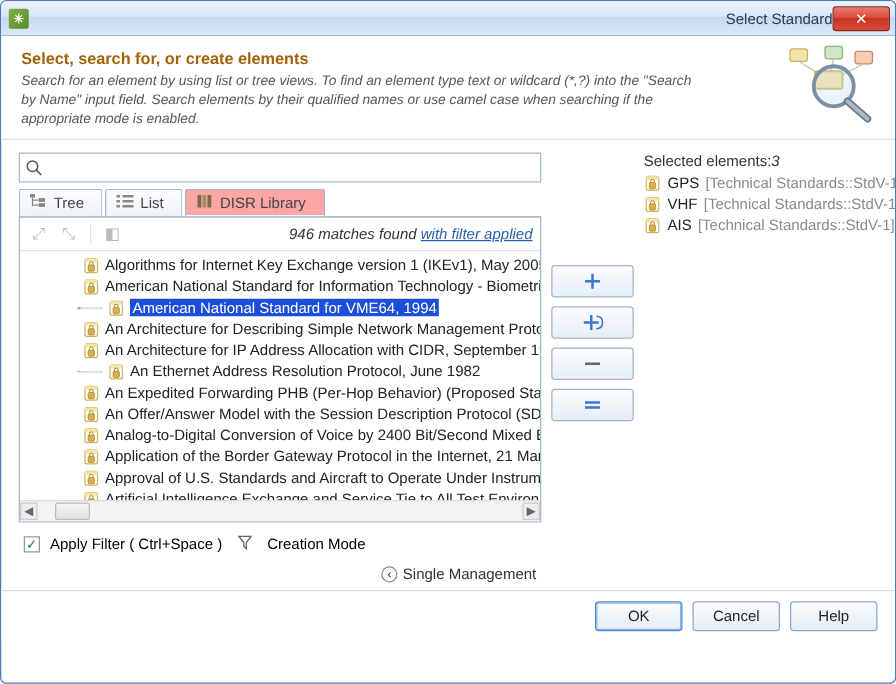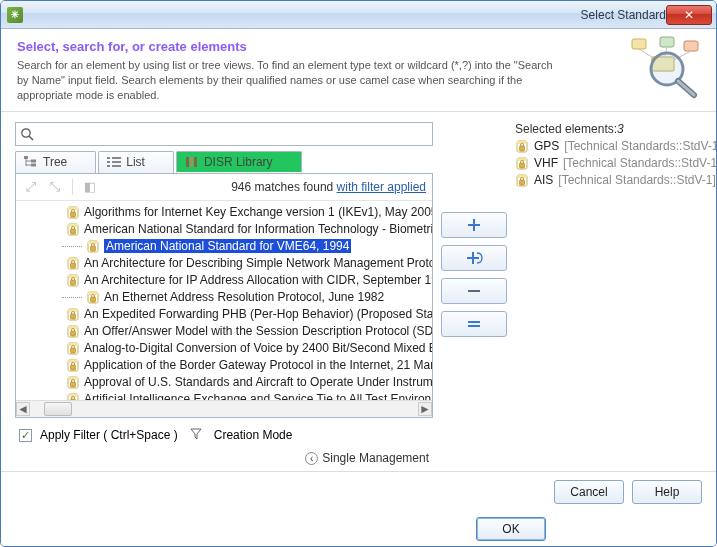--- a/index.html
+++ b/index.html
@@ -36,60 +36,60 @@
     border-radius: 3px;
     display:flex;align-items:center;justify-content:center;color:#fff;
     cursor:pointer;
   }
   .header-section {
     padding: 10px 16px 8px 16px;
     border-bottom: 1px solid #ddd;
     position: relative;
     background:#fff;
   }
-  .header-section h2 { margin: 0 0 4px 0; font-size: 13px; font-weight: bold; color:#8b5cf6;}
-  .header-section p { margin: 0; color: #555; font-size: 11px; max-width: 540px; line-height: 1.35;}
+  .header-section h2 { margin: 0 0 4px 0; font-size: 13px; font-weight: bold; color:#a16207;}
+  .header-section p { margin: 0; color: #555; font-size: 11px; max-width: 540px; line-height: 1.35; font-style: italic;}
   .header-icon {
     position: absolute; right: 14px; top: 6px; width: 78px; height: 64px;
   }
   .content {
     display: flex;
     padding: 10px 14px 6px 14px;
     gap: 8px;
   }
   .left-col { width: 418px; display:flex; flex-direction:column;}
   .mid-col { width: 70px; display:flex; flex-direction:column; align-items:center; padding-top: 90px; gap: 7px;}
   .right-col { flex: 1; display:flex; flex-direction:column;}
   .search-row { position: relative; margin-bottom: 4px;}
   .search-row .mag { position:absolute; left:5px; top:5px; color:#555; font-size:13px;}
   .search-input {
     width: 100%; height: 24px; border: 1px solid #a8b8cc; padding: 2px 4px 2px 22px;
     font-family: inherit; font-size: 13px;
   }
   .tabs { display:flex; border-bottom: 1px solid #a8b8cc; position:relative; top:1px;}
   .tab {
-    border: 1px solid #a8b8cc; border-bottom: none; padding: 3px 28px 3px 8px;
+    border: 1px solid #a8b8cc; border-bottom: none; padding: 3px 14px 3px 8px;
     background: linear-gradient(to bottom,#fdfdfe,#eef3f9);
     margin-right: 2px; border-radius: 2px 2px 0 0;
-    display:flex; align-items:center; gap:5px; cursor:pointer;
+    display:flex; gap:5px; cursor:pointer;
     color: #444;
   }
-  .tab.active { background: #22c55e; border-bottom: 1px solid #fff; position:relative; z-index:2;}
+  .tab.active { background: #fca5a5; border-bottom: 1px solid #fff; position:relative; z-index:2;}
   .tab-icon { width:14px; height:12px; display:inline-block;}
   .list-panel {
     border: 1px solid #a8b8cc; height: 245px; display:flex; flex-direction:column;
     background:#fff;
   }
   .list-toolbar {
     height: 26px; display:flex; align-items:center; padding: 0 6px;
     gap: 6px;
   }
   .tb-ghost { color:#bbb; font-size:13px; display:inline-block; width:18px; text-align:center;}
   .tb-sep { width:1px; height:16px; background:#ddd; margin:0 2px;}
-  .match-count { margin-left:auto; color:#333; }
+  .match-count { margin-left:auto; color:#333; font-style: italic;}
   .match-count .link { color:#2a5db0; text-decoration: underline; cursor:pointer;}
   .tree-scroll { flex:1; overflow:auto; border-top:1px solid #e5e5e5; padding: 3px 2px 0 4px;}
   .tree-item {
     display:flex; align-items:center; gap:4px; white-space:nowrap; height:17px;
     padding-left: 42px; color:#222;
   }
   .tree-item.selected .label { background:#1d4ed8; color:#fff; padding:0 2px;}
   .tree-item .lock {
     width:14px;height:13px;display:inline-block;
   }
@@ -128,21 +128,21 @@
   .sel-item .qual{ color:#8a8a8a;}
   .button-bar {
     border-top:1px solid #ddd; padding: 8px 14px; display:flex; justify-content:flex-end; gap:8px;
     background:#fff;
   }
   .btn {
     min-width:70px;height:24px;border:1px solid #8ca8c8;border-radius:3px;
     background:linear-gradient(to bottom,#fbfdff,#e5edf7);
     display:flex;align-items:center;justify-content:center;cursor:pointer;color:#222;
   }
-  .btn.primary{ border-color:#4e89c9; box-shadow: 0 0 0 1px #8fb6e2 inset; margin-top: 37px;}
+  .btn.primary{ border-color:#4e89c9; box-shadow: 0 0 0 1px #8fb6e2 inset;}
   .tab-icon svg{display:block;}
 </style>
 </head>
 <body>
 
 <div class="titlebar">
   <span class="app-icon">✳</span>
   <span class="title">Select Standard</span>
   <div class="close">
     <span>✕</span>

